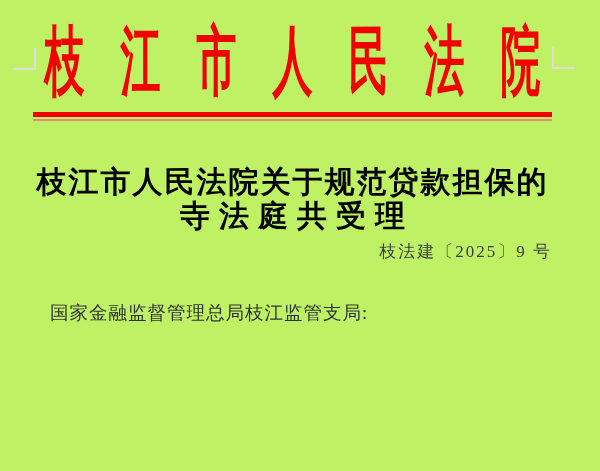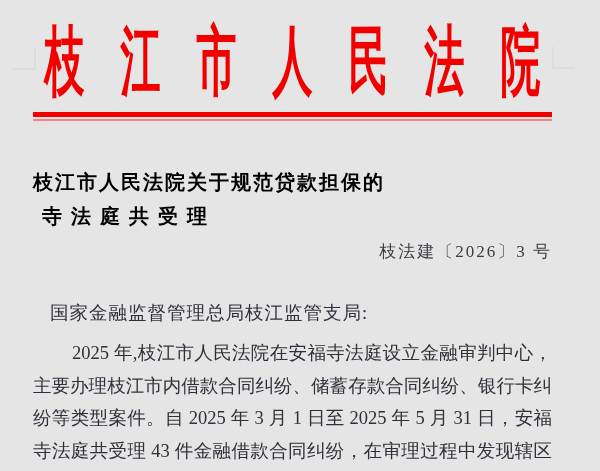--- a/index.html
+++ b/index.html
@@ -5,21 +5,21 @@
   html, body {
     margin: 0;
     padding: 0;
     background: #ffffff;
     font-family: "Liberation Serif", "DejaVu Serif", serif;
   }
   .page {
     position: relative;
     width: 600px;
     height: 471px;
-    background: #e5e5e5;
+    background: #bef264;
     overflow: hidden;
   }
   
   .crop-mark {
     position: absolute;
     width: 21px;
     height: 20px;
   }
   .crop-mark.left {
     left: 13px;
@@ -56,22 +56,23 @@
     width: 519px;
   }
   .red-rule .thick { height: 5px; }
   .red-rule .thin  { height: 2px; margin-top: 2px; }
   
   .doc-title {
     position: absolute;
     left: 33px;
     top: 165px;
     width: 519px;
+    text-align: center;
     font-weight: bold;
-    font-size: 20px;
+    font-size: 30px;
     line-height: 34px;
     color: #000000;
   }
   .doc-title .line1 { letter-spacing: 2px; }
   .doc-title .line2 { letter-spacing: 9px; text-indent: 9px; }
   
   .doc-number {
     position: absolute;
     left: 33px;
     top: 240px;
@@ -124,24 +125,18 @@
   <div class="red-rule">
     <div class="thick" style="background: rgb(243, 0, 0);"></div>
     <div class="thin" style="background: rgb(245, 131, 131);"></div>
   </div>
 
   <div class="doc-title">
     <div class="line1">枝江市人民法院关于规范贷款担保的</div>
     <div class="line2">寺法庭共受理</div>
   </div>
 
-  <div class="doc-number">枝法建〔2026〕3 号</div>
+  <div class="doc-number">枝法建〔2025〕9 号</div>
 
   <div class="salutation">国家金融监督管理总局枝江监管支局:</div>
 
-  <div class="body-para">
-    <div class="line indent">2025 年,枝江市人民法院在安福寺法庭设立金融审判中心，</div>
-    <div class="line">主要办理枝江市内借款合同纠纷、储蓄存款合同纠纷、银行卡纠</div>
-    <div class="line">纷等类型案件。自 2025 年 3 月 1 日至 2025 年 5 月 31 日，安福</div>
-    <div class="line">寺法庭共受理 43 件金融借款合同纠纷，在审理过程中发现辖区</div>
-  </div>
 
 </div>
 
 </body></html>

